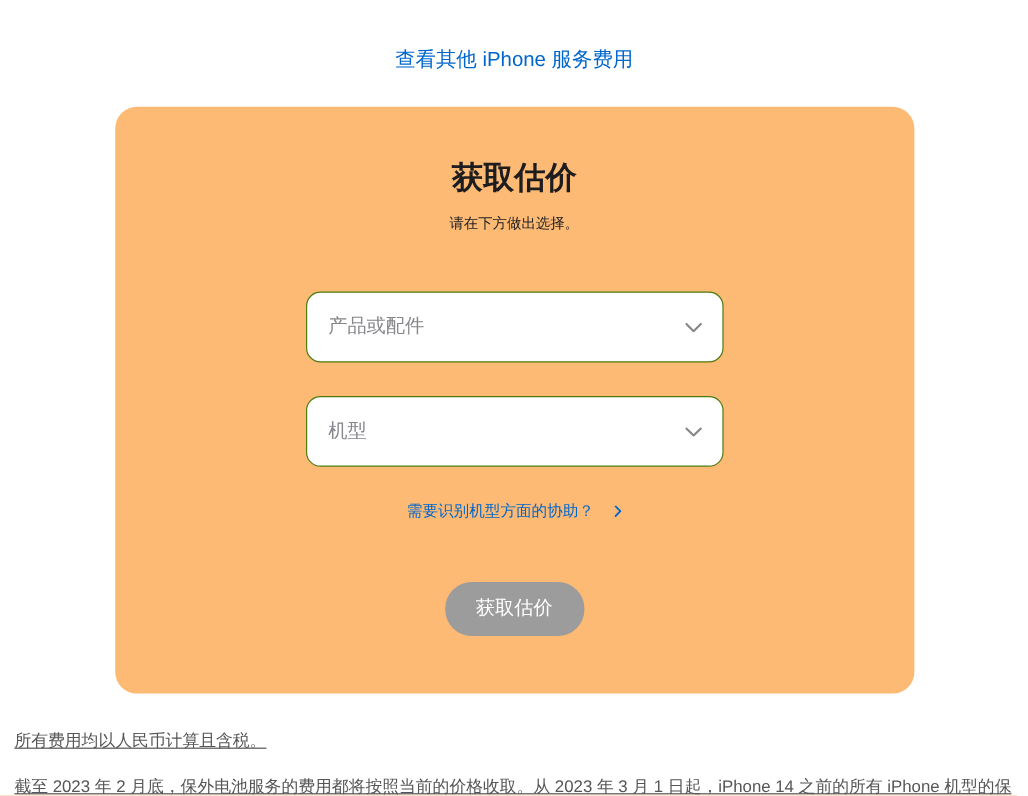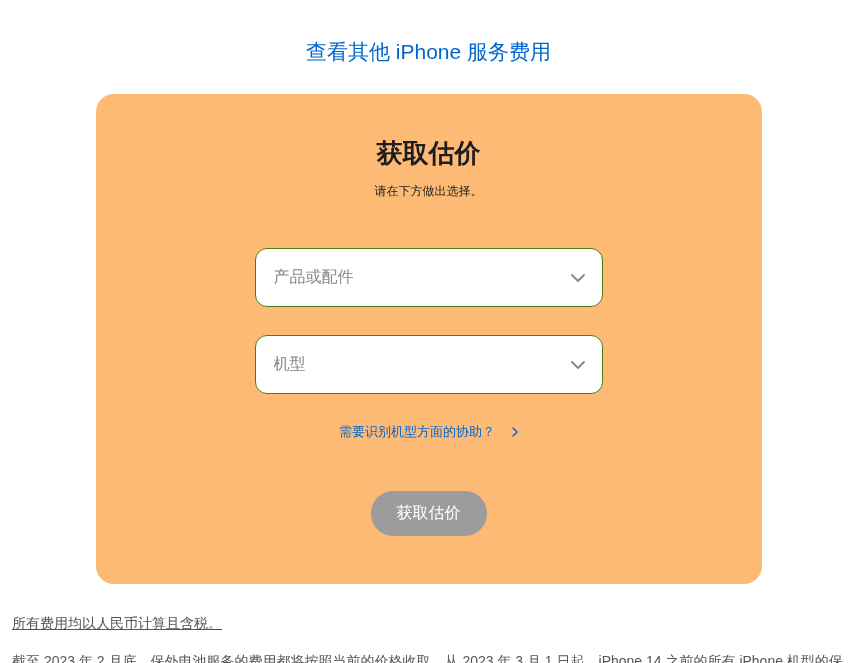--- a/index.html
+++ b/index.html
@@ -15,21 +15,21 @@
       position: relative;
     }
     .top-link {
       text-align: center;
       padding-top: 38px;
       padding-bottom: 28px;
     }
     .top-link a {
       color: #0066cc;
       text-decoration: none;
-      font-size: 21px;
+      font-size: 17px;
       font-weight: 400;
     }
     .card {
       background: #fdba74;
       border-radius: 18px;
       width: 666px;
       margin: 0 auto;
       padding: 42px 40px 48px 40px;
       text-align: center;
     }

